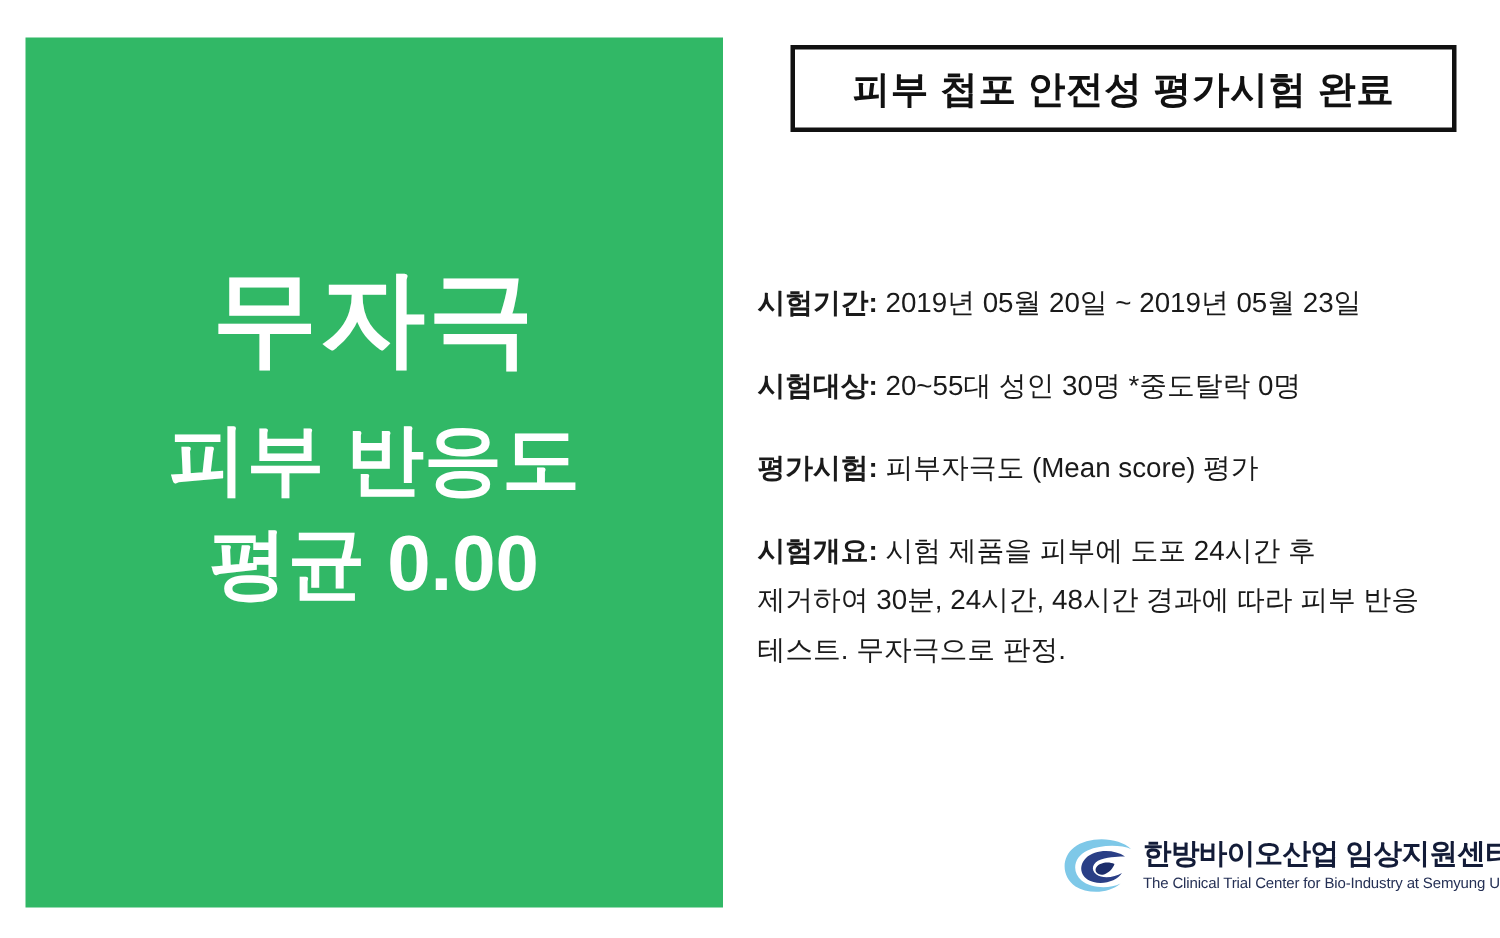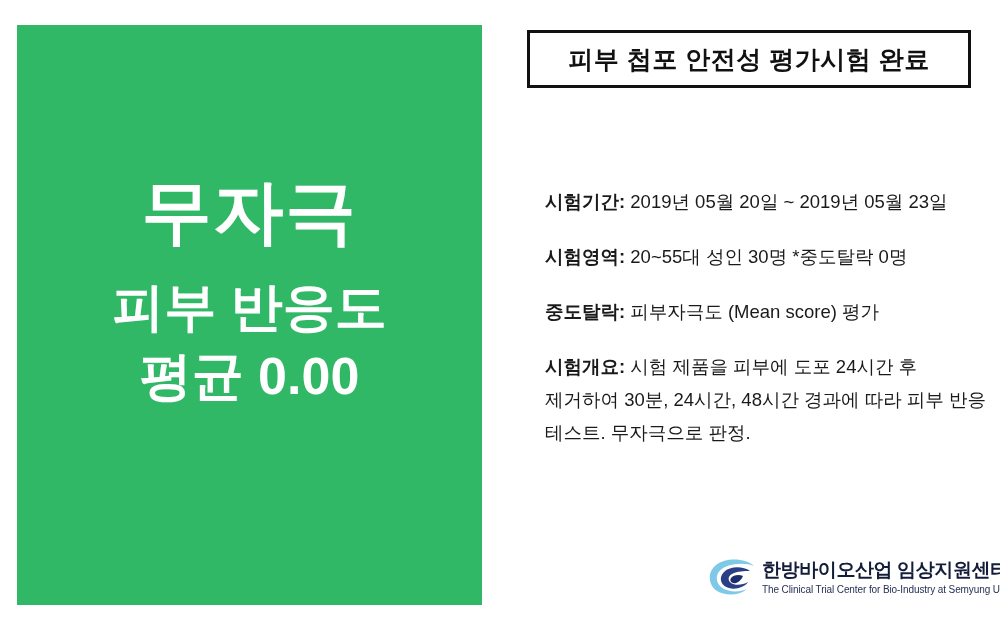--- a/index.html
+++ b/index.html
@@ -55,21 +55,21 @@
     font-size:25px;
     font-weight:bold;
     color:#111111;
     letter-spacing:0.5px;
     white-space:nowrap;
   }
 
   
   .details {
     position:absolute;
-    left:545px; top:186px;
+    left:505px; top:186px;
     width:445px;
   }
   .detail-row { margin-bottom:22px; }
   .detail-row:last-child { margin-bottom:16px; }
   .detail-line {
     font-size:18.5px;
     color:#1a1a1a;
     line-height:1.78;
     word-break:keep-all;
   }
@@ -120,26 +120,26 @@
   </div>
 
   <div class="details">
     <div class="detail-row">
       <span class="detail-line">
         <span class="detail-label">시험기간:</span><span class="detail-value"> 2019년 05월 20일 ~ 2019년 05월 23일</span>
       </span>
     </div>
     <div class="detail-row">
       <span class="detail-line">
-        <span class="detail-label">시험영역:</span><span class="detail-value"> 20~55대 성인 30명 *중도탈락 0명</span>
+        <span class="detail-label">시험대상:</span><span class="detail-value"> 20~55대 성인 30명 *중도탈락 0명</span>
       </span>
     </div>
     <div class="detail-row">
       <span class="detail-line">
-        <span class="detail-label">중도탈락:</span><span class="detail-value"> 피부자극도 (Mean score) 평가</span>
+        <span class="detail-label">평가시험:</span><span class="detail-value"> 피부자극도 (Mean score) 평가</span>
       </span>
     </div>
     <div class="detail-row">
       <span class="detail-line">
         <span class="detail-label">시험개요:</span><span class="detail-value"> 시험 제품을 피부에 도포 24시간 후 제거하여 30분, 24시간, 48시간 경과에 따라 피부 반응 테스트. 무자극으로 판정.</span>
       </span>
     </div>
   </div>
 
   <div class="logo">

